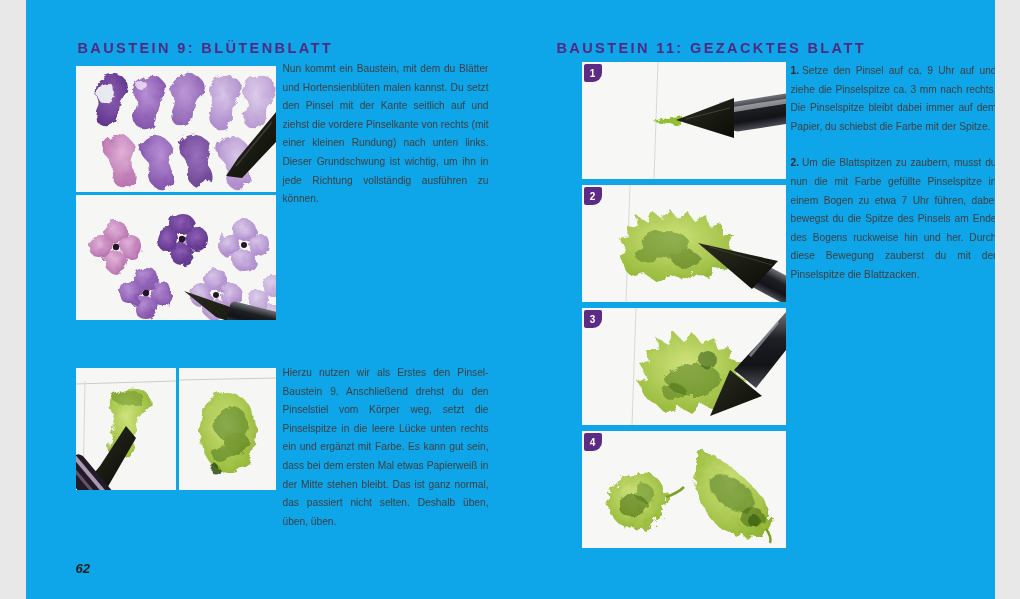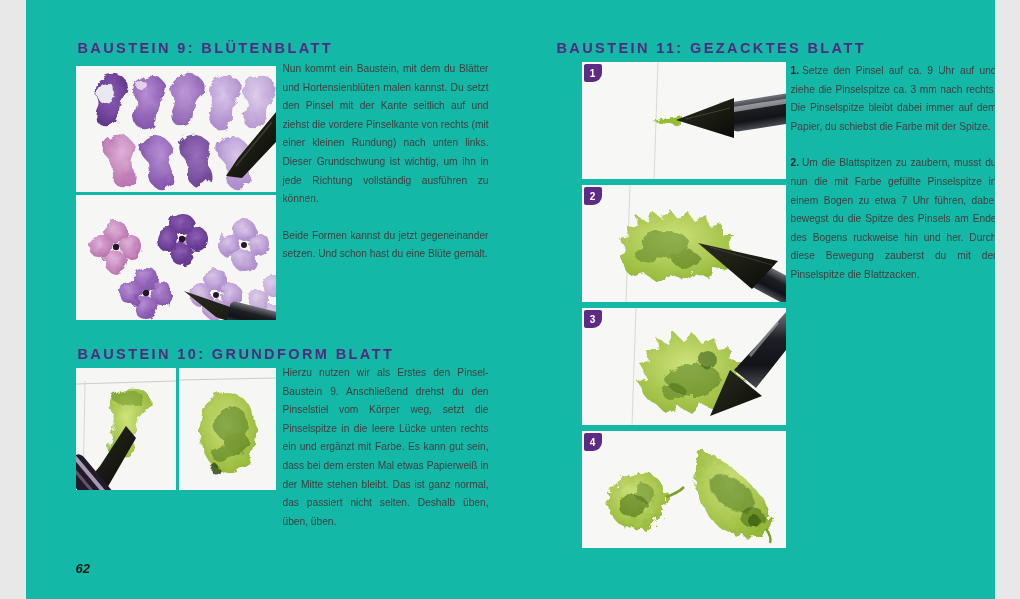--- a/index.html
+++ b/index.html
@@ -1,17 +1,17 @@
 <!DOCTYPE html>
 <html><head>
 <meta charset="utf-8">
 <style>
   html,body{margin:0;padding:0;background:#e8e8e8;}
   #book{
-    position:relative;width:969px;height:599px;background:#14b8a6;
+    position:relative;width:969px;height:599px;background:#0ea5e9;
     font-family:"Liberation Sans","DejaVu Sans",sans-serif;
     overflow:hidden;margin:0 auto;
   }
   .heading{
     position:absolute;margin:0;
     font-size:14.5px;font-weight:bold;letter-spacing:2.4px;
     color:#53297f;white-space:nowrap;
   }
   .textcol{
     position:absolute;width:206px;
@@ -142,24 +142,22 @@
         <polygon points="108,96 160,114 204,124 204,144 140,122" fill="url(#gBr)"></polygon>
         <g transform="rotate(14 180 122)">
             <rect x="152" y="112" width="70" height="22" rx="5" fill="url(#gH)"></rect>
           </g>
       </g>
     </svg>
   </div>
 
   <div class="textcol" style="left:257px;top:60px">
     <p>Nun kommt ein Baustein, mit dem du Blätter und Hortensienblüten malen kannst. Du setzt den Pinsel mit der Kante seitlich auf und ziehst die vordere Pinselkante von rechts (mit einer kleinen Rundung) nach unten links. Dieser Grundschwung ist wichtig, um ihn in jede Richtung vollständig ausführen zu können.</p>
-    <p>Beide Formen kannst du jetzt gegeneinander setzen. Und schon hast du eine Blüte gemalt.</p>
-  </div>
-
-  <h2 class="heading" style="left:52px;top:346px">BAUSTEIN 10: GRUNDFORM BLATT</h2>
+  </div>
+
 
   <div class="fig" style="left:50px;top:368px">
     <svg viewBox="0 0 100 122" width="100" height="122">
       <rect width="100" height="122" fill="#f6f6f4"></rect>
       <line x1="0" y1="16" x2="100" y2="13" stroke="#ccccc8" stroke-width="1"></line>
       <line x1="9" y1="13" x2="7" y2="122" stroke="#d6d6d2" stroke-width="1"></line>
       <path d="M36,28 C50,18 70,18 74,30 C77,40 68,44 63,52 C57,62 61,72 57,82 C53,92 41,95 35,87 C29,79 34,70 38,62 C42,54 29,38 36,28 Z" fill="url(#gG)" filter="url(#wc)"></path>
       <ellipse cx="52" cy="30" rx="16" ry="7" fill="#5d8722" opacity="0.45" filter="url(#wc)"></ellipse>
       <g>
         <polygon points="50,58 24,98 4,122 30,122 60,70" fill="url(#gBr)"></polygon>

